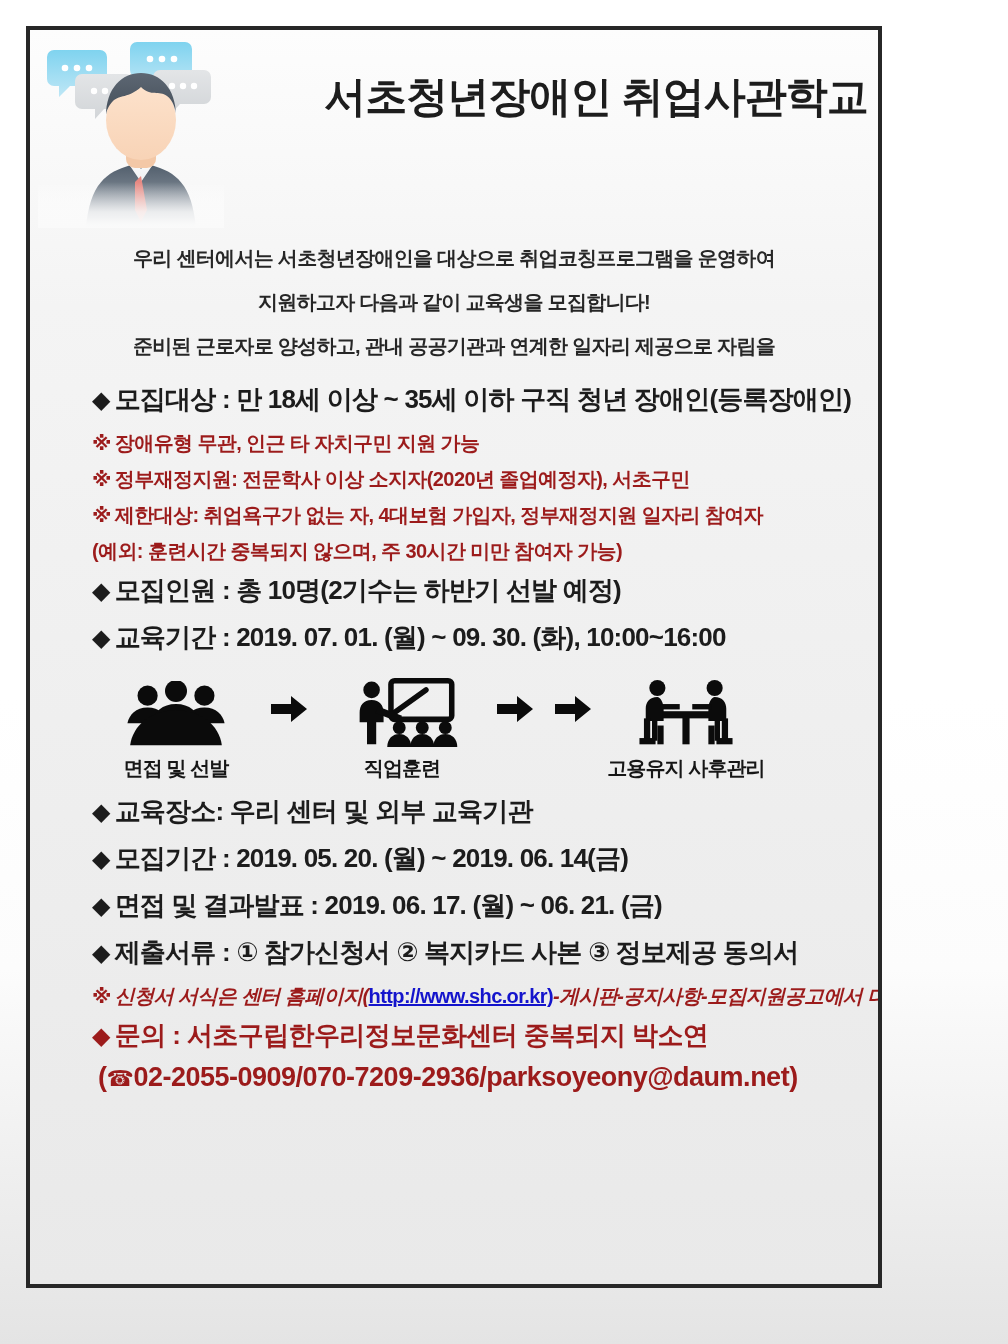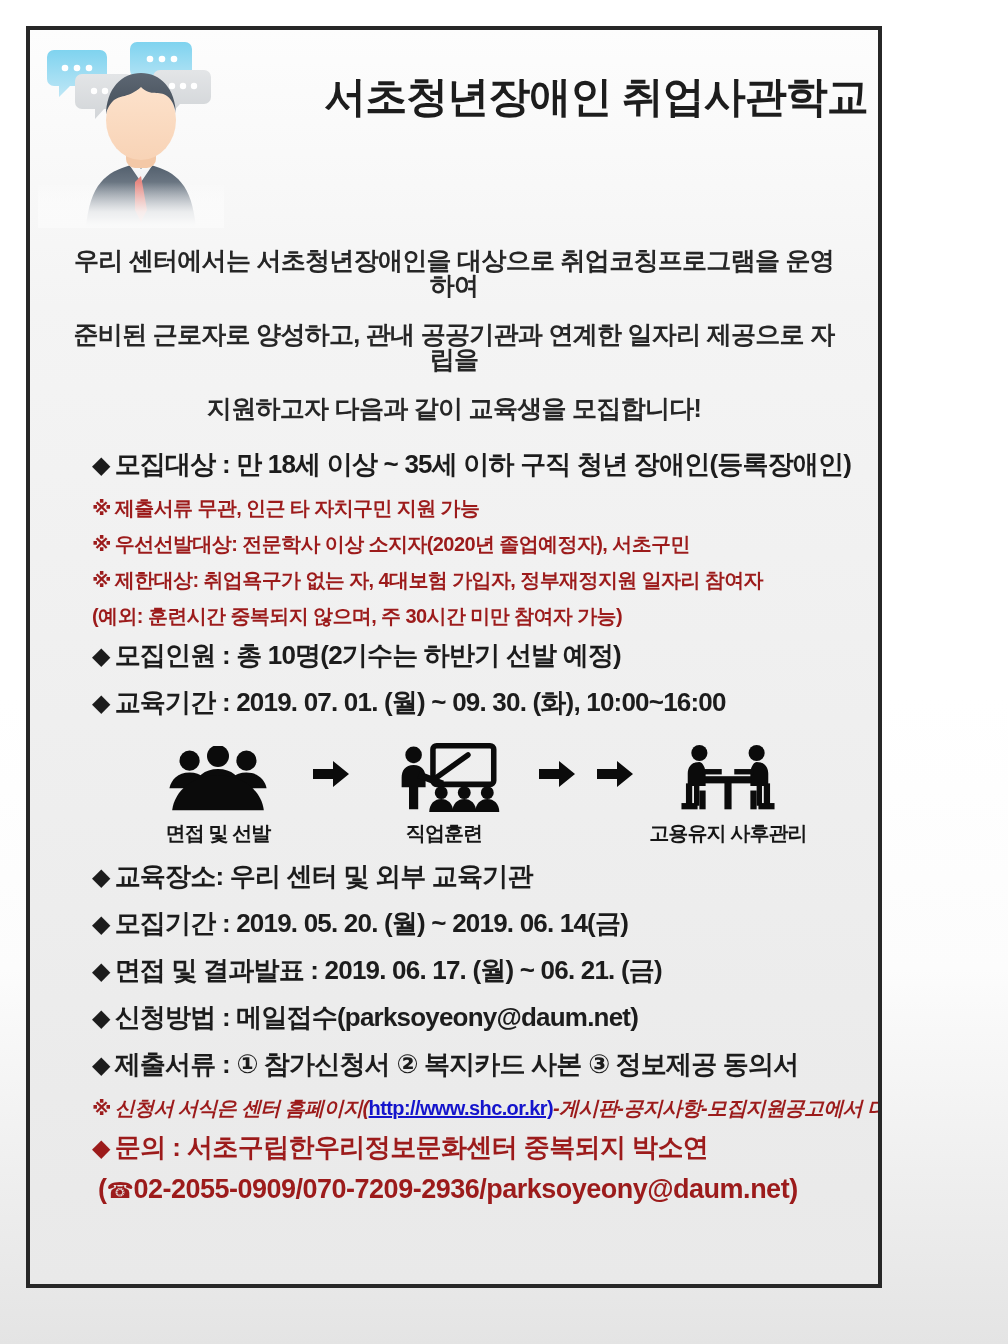--- a/index.html
+++ b/index.html
@@ -61,21 +61,21 @@
   }
   .title-line.second {
     margin-top: 34px;
   }
 
   
   .intro {
     margin: 22px 34px 0 34px;
     text-align: center;
     color: #262626;
-    font-size: 25px;
+    font-size: 20px;
     font-weight: bold;
     letter-spacing: -0.7px;
   }
   .intro-line { line-height: 1.0; margin-bottom: 24px; }
   .intro-line:last-child { margin-bottom: 0; }
 
   
   .body-list {
     margin: 30px 0 0 0;
     padding: 0 24px 0 62px;
@@ -105,21 +105,21 @@
   }
   .row .sym {
     margin-right: 4px;
   }
 
   
   .flow {
     margin: 14px 0 16px 0;
     display: flex;
     align-items: flex-start;
-    justify-content: center;
+    justify-content: flex-start;
     gap: 0px;
   }
   .flow-step {
     width: 168px;
     text-align: center;
   }
   .flow-icon {
     height: 76px;
     display: flex;
     align-items: flex-end;
@@ -249,36 +249,36 @@
         </svg>
       </div>
 
       <div class="title-block">
         <div class="title-line">서초청년장애인 취업사관학교</div>
       </div>
     </div>
 
     <div class="intro">
       <div class="intro-line">우리 센터에서는 서초청년장애인을 대상으로 취업코칭프로그램을 운영하여</div>
+      <div class="intro-line">지원하고자 다음과 같이 교육생을 모집합니다!</div>
       <div class="intro-line">준비된 근로자로 양성하고, 관내 공공기관과 연계한 일자리 제공으로 자립을</div>
-      <div class="intro-line">지원하고자 다음과 같이 교육생을 모집합니다!</div>
     </div>
 
     <div class="body-list">
 
       <div class="row main">
         <span class="dia">◆</span><span>모집대상 : 만 18세 이상 ~  35세 이하 구직 청년 장애인(등록장애인)</span>
       </div>
 
       <div class="row note">
-        <span class="sym">※</span><span>제출서류 무관, 인근 타 자치구민 지원 가능</span>
+        <span class="sym">※</span><span>장애유형 무관, 인근 타 자치구민 지원 가능</span>
       </div>
 
       <div class="row note">
-        <span class="sym">※</span><span>우선선발대상: 전문학사 이상 소지자(2020년 졸업예정자), 서초구민</span>
+        <span class="sym">※</span><span>정부재정지원: 전문학사 이상 소지자(2020년 졸업예정자), 서초구민</span>
       </div>
 
       <div class="row note">
         <span class="sym">※</span><span>제한대상: 취업욕구가 없는 자, 4대보험 가입자, 정부재정지원 일자리 참여자</span>
       </div>
 
       <div class="row note">
         <span>(예외: 훈련시간 중복되지 않으며, 주 30시간 미만 참여자 가능)</span>
       </div>
 
@@ -378,23 +378,20 @@
       </div>
 
       <div class="row main">
         <span class="dia">◆</span><span>모집기간 : 2019. 05. 20. (월) ~ 2019. 06. 14(금)</span>
       </div>
 
       <div class="row main">
         <span class="dia">◆</span><span>면접 및 결과발표 : 2019. 06. 17. (월) ~ 06. 21. (금)</span>
       </div>
 
-      <div class="row main">
-        <span class="dia">◆</span><span>신청방법 : 메일접수(parksoyeony@daum.net)</span>
-      </div>
 
       <div class="row main">
         <span class="dia">◆</span><span>제출서류 : ① 참가신청서 ② 복지카드 사본 ③ 정보제공 동의서</span>
       </div>
 
       <div class="row note">
         <span class="sym">※</span><span class="link-note">신청서 서식은 센터 홈페이지(</span><a class="url-link" href="#">http://www.shc.or.kr)</a><span class="link-note">-게시판-공지사항-모집지원공고에서 다운 가능</span>
       </div>
 
       <div class="row contact">

